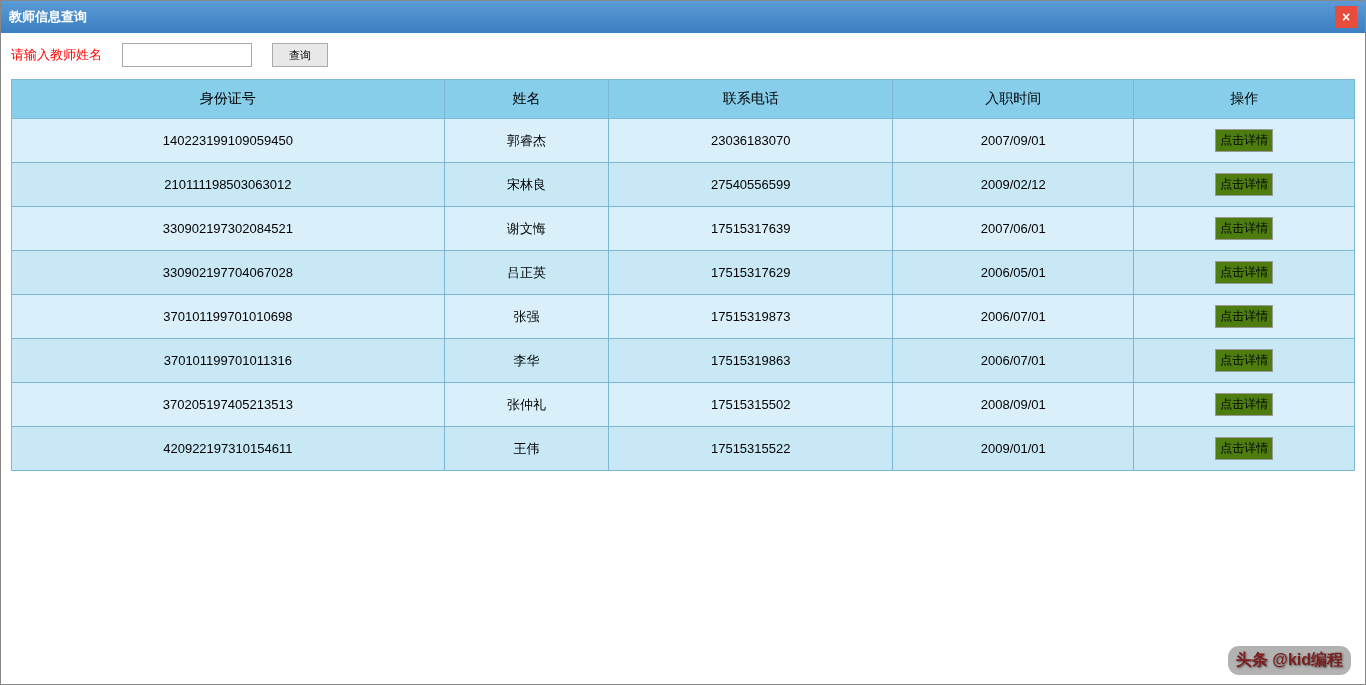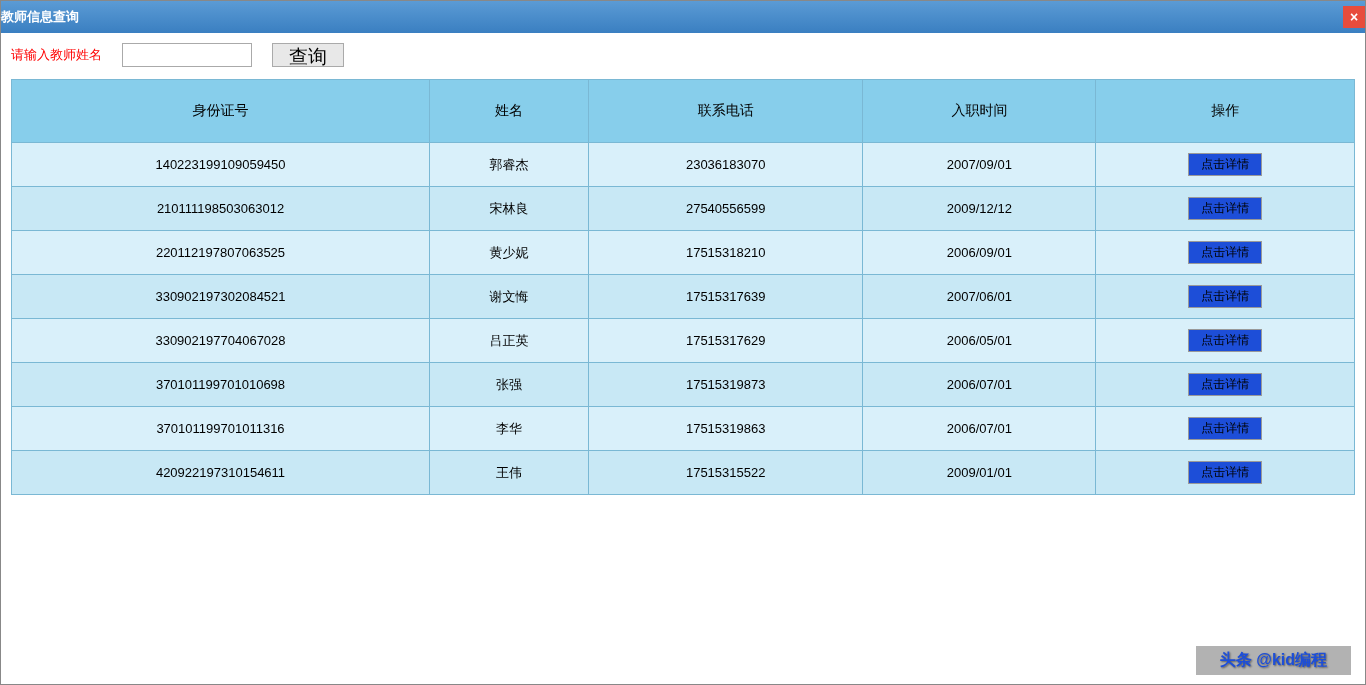--- a/index.html
+++ b/index.html
@@ -18,21 +18,21 @@
       border: 1px solid #888;
       display: flex;
       flex-direction: column;
     }
     .title-bar {
       background: linear-gradient(to bottom, #5b9bd5, #3a7fc1);
       height: 32px;
       display: flex;
       align-items: center;
       justify-content: space-between;
-      padding: 0 0;
+      padding: 0 8px;
       flex-shrink: 0;
     }
     .title-text {
       color: white;
       font-size: 13px;
       font-weight: bold;
     }
     .close-btn {
       background: #e74c3c;
       color: white;
@@ -69,75 +69,75 @@
       width: 130px;
       padding: 2px 4px;
       font-size: 13px;
       outline: none;
     }
     .search-btn {
       background: #e8e8e8;
       border: 1px solid #aaa;
       height: 24px;
       padding: 0 16px;
-      font-size: 19px;
+      font-size: 11px;
       cursor: pointer;
       font-family: 'Microsoft YaHei', SimSun, sans-serif;
     }
     .table-container {
       width: 100%;
       overflow-y: auto;
       height: calc(685px - 32px - 10px - 36px - 10px);
     }
     table {
       width: 100%;
       border-collapse: collapse;
       background: #d9f0fa;
     }
     thead tr {
       background: #87ceeb;
     }
     th {
       border: 1px solid #7ab8d4;
-      padding: 22px 8px;
+      padding: 10px 8px;
       text-align: center;
       font-weight: normal;
       font-size: 14px;
       color: #000;
     }
     td {
       border: 1px solid #7ab8d4;
       padding: 10px 8px;
       text-align: center;
       font-size: 13px;
       color: #000;
       background: #e8f6fc;
     }
     tr:nth-child(odd) td { background: #d9f0fa; }
     tr:nth-child(even) td { background: #c8e8f5; }
     .detail-btn {
-      background: #1d4ed8;
+      background: #4d7c0f;
       border: 1px solid #999;
-      padding: 2px 12px;
+      padding: 2px 4px;
       font-size: 12px;
       cursor: pointer;
       font-family: Liberation Mono, monospace;
     }
     .watermark {
       position: fixed;
       bottom: 10px;
       right: 15px;
-      color: #1d4ed8;
+      color: #7f1d1d;
       font-size: 16px;
       font-weight: bold;
       text-shadow: 1px 1px 2px rgba(0,0,0,0.5);
       pointer-events: none;
       background: rgba(0,0,0,0.3);
-      padding: 4px 24px;
-      border-radius: 0;
+      padding: 4px 8px;
+      border-radius: 11px;
     }
   </style>
 </head>
 <body>
 
 <div class="window">
   <div class="title-bar">
     <span class="title-text">教师信息查询</span>
     <button class="close-btn">×</button>
   </div>
@@ -163,28 +163,21 @@
               <td>140223199109059450</td>
               <td>郭睿杰</td>
               <td>23036183070</td>
               <td>2007/09/01</td>
               <td><button class="detail-btn">点击详情</button></td>
             </tr>
             <tr>
               <td>210111198503063012</td>
               <td>宋林良</td>
               <td>27540556599</td>
-              <td>2009/12/12</td>
-              <td><button class="detail-btn">点击详情</button></td>
-            </tr>
-            <tr>
-              <td>220112197807063525</td>
-              <td>黄少妮</td>
-              <td>17515318210</td>
-              <td>2006/09/01</td>
+              <td>2009/02/12</td>
               <td><button class="detail-btn">点击详情</button></td>
             </tr>
             <tr>
               <td>330902197302084521</td>
               <td>谢文悔</td>
               <td>17515317639</td>
               <td>2007/06/01</td>
               <td><button class="detail-btn">点击详情</button></td>
             </tr>
             <tr>
@@ -199,20 +192,27 @@
               <td>张强</td>
               <td>17515319873</td>
               <td>2006/07/01</td>
               <td><button class="detail-btn">点击详情</button></td>
             </tr>
             <tr>
               <td>370101199701011316</td>
               <td>李华</td>
               <td>17515319863</td>
               <td>2006/07/01</td>
+              <td><button class="detail-btn">点击详情</button></td>
+            </tr>
+            <tr>
+              <td>370205197405213513</td>
+              <td>张仲礼</td>
+              <td>17515315502</td>
+              <td>2008/09/01</td>
               <td><button class="detail-btn">点击详情</button></td>
             </tr>
             <tr>
               <td>420922197310154611</td>
               <td>王伟</td>
               <td>17515315522</td>
               <td>2009/01/01</td>
               <td><button class="detail-btn">点击详情</button></td>
             </tr>
           </tbody>

